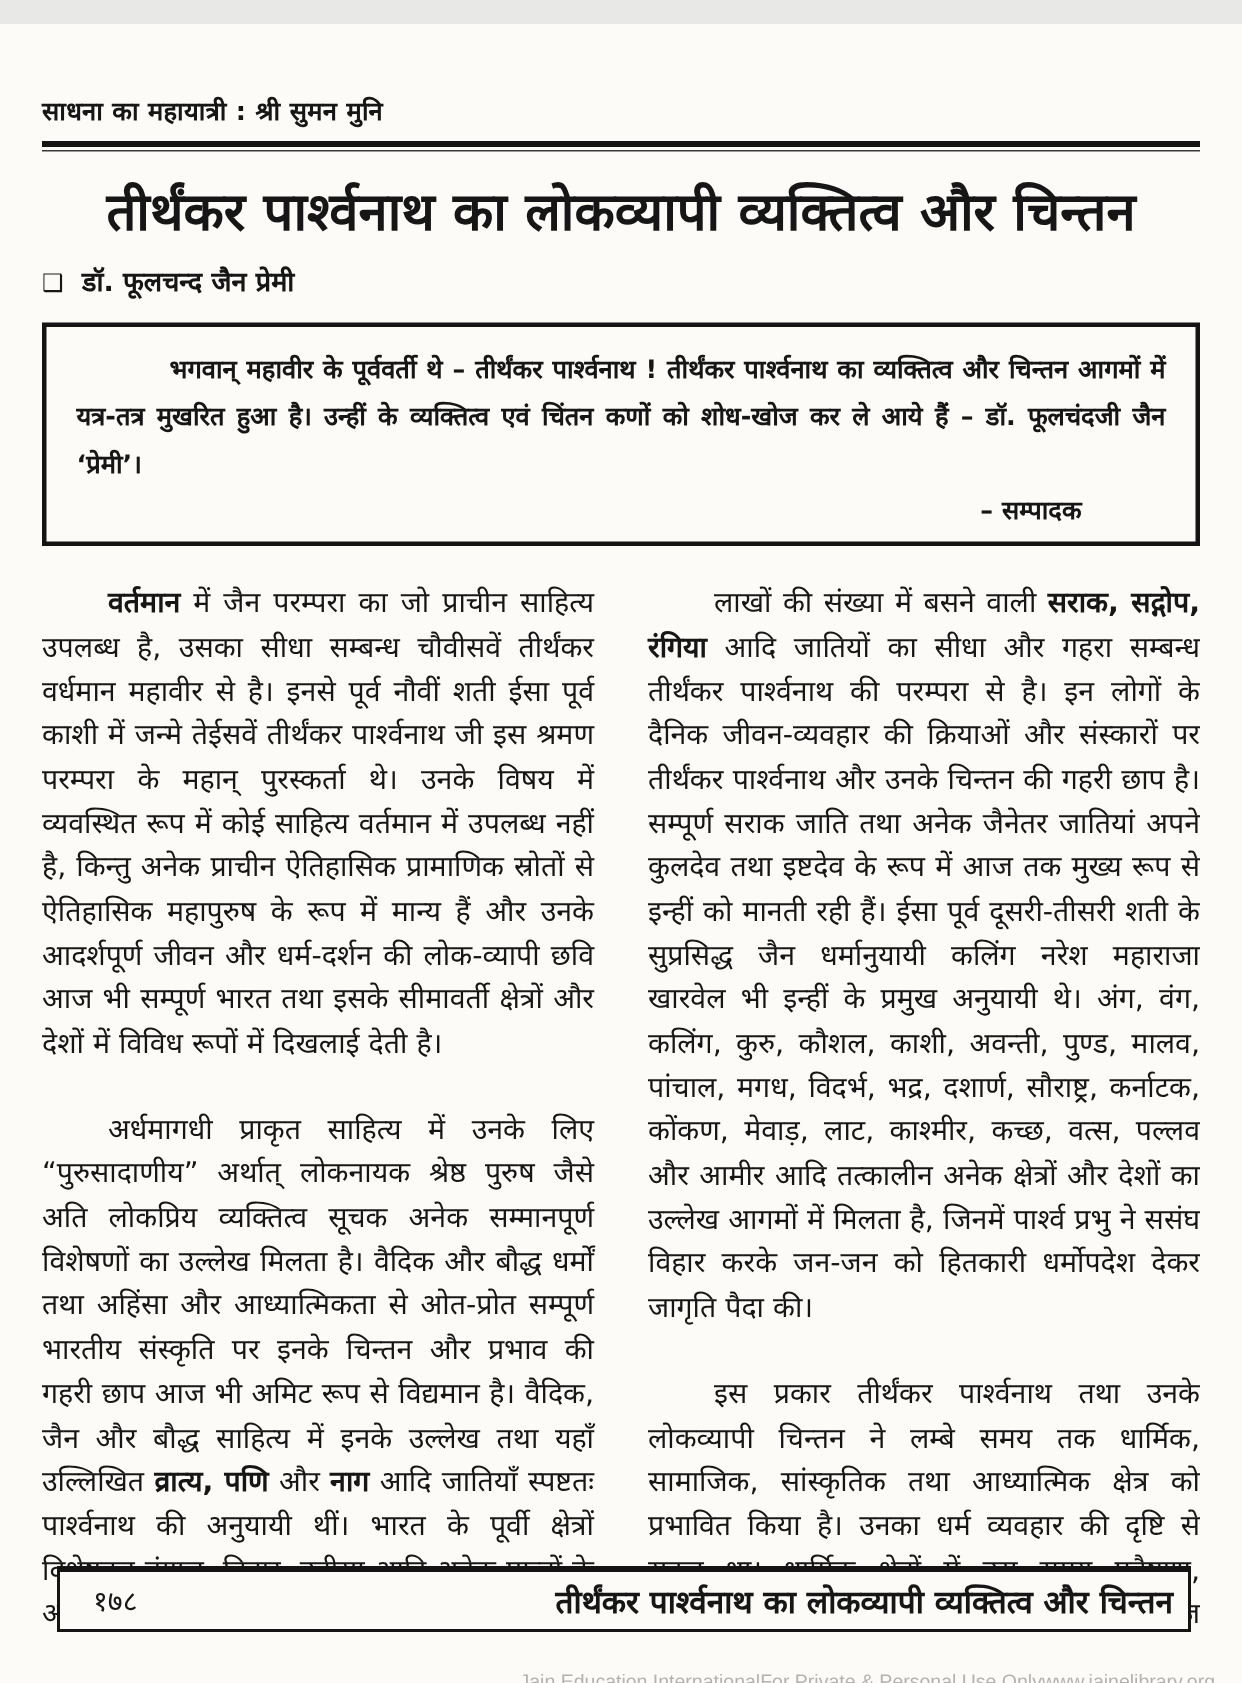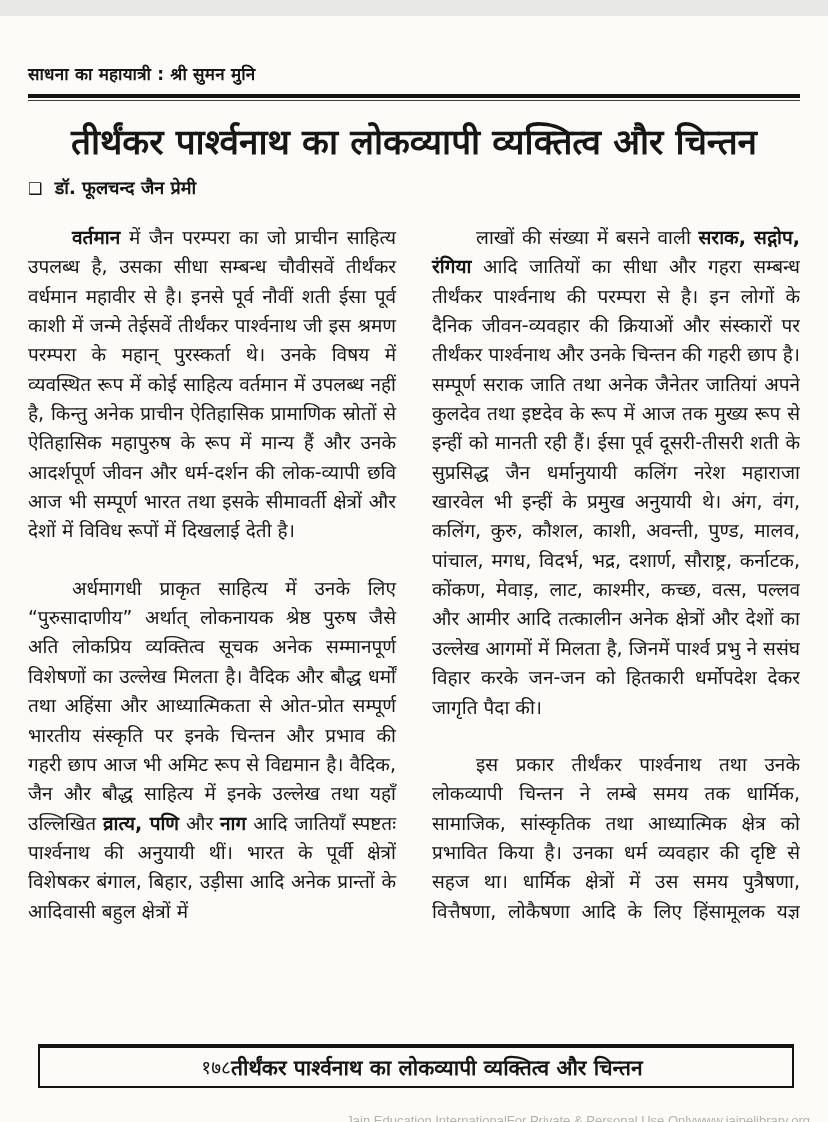--- a/index.html
+++ b/index.html
@@ -73,21 +73,21 @@
   .para:last-child{margin-bottom:0;}
   .bold{font-weight:700;}
   .footer-bar{
     position:absolute;
     left:38px;right:34px;bottom:50px;
     height:44px;
     border:2px solid #141414;
     border-top-width:4px;
     display:flex;
     align-items:center;
-    justify-content:center;
+    justify-content:space-between;
     padding:0 10px 0 22px;
     box-sizing:border-box;
     background:#fcfbf8;
   }
   .footer-page-num{font-size:19px;}
   .footer-title{font-size:21px;font-weight:700;}
   .scan-credits{
     position:absolute;
     left:18px;right:18px;bottom:10px;
     display:flex;
@@ -110,20 +110,24 @@
     <div class="thin"></div>
   </div>
 
   <h1 class="article-title">तीर्थंकर पार्श्वनाथ का लोकव्यापी व्यक्तित्व और चिन्तन</h1>
 
   <div class="byline">
     <span class="sq">❑</span>
     <span>डॉ. फूलचन्द जैन प्रेमी</span>
   </div>
 
+  <div class="abstract-box">
+    <p class="abs-text">भगवान् महावीर के पूर्ववर्ती थे – तीर्थंकर पार्श्वनाथ ! तीर्थंकर पार्श्वनाथ का व्यक्तित्व और चिन्तन आगमों में यत्र-तत्र मुखरित हुआ है। उन्हीं के व्यक्तित्व एवं चिंतन कणों को शोध-खोज कर ले आये हैं  –  डॉ. फूलचंदजी जैन ‘प्रेमी’।</p>
+    <p class="abs-sign">–  सम्पादक</p>
+  </div>
 
   <div class="columns">
     <div class="col">
         <p class="para"><span class="bold">वर्तमान</span><span> में जैन परम्परा का जो प्राचीन साहित्य उपलब्ध है, उसका सीधा सम्बन्ध चौवीसवें तीर्थंकर वर्धमान महावीर से है। इनसे पूर्व नौवीं शती ईसा पूर्व काशी में जन्मे तेईसवें तीर्थंकर पार्श्वनाथ जी इस श्रमण परम्परा के महान् पुरस्कर्ता थे। उनके विषय में व्यवस्थित रूप में कोई साहित्य वर्तमान में उपलब्ध नहीं है, किन्तु अनेक प्राचीन ऐतिहासिक प्रामाणिक स्रोतों से ऐतिहासिक महापुरुष के रूप में मान्य हैं और उनके आदर्शपूर्ण जीवन और धर्म-दर्शन की लोक-व्यापी छवि आज भी सम्पूर्ण भारत तथा इसके सीमावर्ती क्षेत्रों और देशों में विविध रूपों में दिखलाई देती है।</span></p>
         <p class="para"><span>अर्धमागधी प्राकृत साहित्य में उनके लिए “पुरुसादाणीय” अर्थात् लोकनायक श्रेष्ठ पुरुष जैसे अति लोकप्रिय व्यक्तित्व सूचक अनेक सम्मानपूर्ण विशेषणों का उल्लेख मिलता है। वैदिक और बौद्ध धर्मों तथा अहिंसा और आध्यात्मिकता से ओत-प्रोत सम्पूर्ण भारतीय संस्कृति पर इनके चिन्तन और प्रभाव की गहरी छाप आज भी अमिट रूप से विद्यमान है। वैदिक, जैन और बौद्ध साहित्य में इनके उल्लेख तथा यहाँ उल्लिखित </span><span class="bold">व्रात्य, पणि</span><span> और </span><span class="bold">नाग</span><span> आदि जातियाँ स्पष्टतः पार्श्वनाथ की अनुयायी थीं। भारत के पूर्वी क्षेत्रों विशेषकर बंगाल, बिहार, उड़ीसा आदि अनेक प्रान्तों के आदिवासी बहुल क्षेत्रों में</span></p>
       </div>
     <div class="col">
         <p class="para"><span>लाखों की संख्या में बसने वाली </span><span class="bold">सराक, सद्गोप, रंगिया</span><span> आदि जातियों का सीधा और गहरा सम्बन्ध तीर्थंकर पार्श्वनाथ की परम्परा से है। इन लोगों के दैनिक जीवन-व्यवहार की क्रियाओं और संस्कारों पर तीर्थंकर पार्श्वनाथ और उनके चिन्तन की गहरी छाप है। सम्पूर्ण सराक जाति तथा अनेक जैनेतर जातियां अपने कुलदेव तथा इष्टदेव के रूप में आज तक मुख्य रूप से इन्हीं को मानती रही हैं। ईसा पूर्व दूसरी-तीसरी शती के सुप्रसिद्ध जैन धर्मानुयायी कलिंग नरेश महाराजा खारवेल भी इन्हीं के प्रमुख अनुयायी थे। अंग, वंग, कलिंग, कुरु, कौशल, काशी, अवन्ती, पुण्ड, मालव, पांचाल, मगध, विदर्भ, भद्र, दशार्ण, सौराष्ट्र, कर्नाटक, कोंकण, मेवाड़, लाट, काश्मीर, कच्छ, वत्स, पल्लव और आमीर आदि तत्कालीन अनेक क्षेत्रों और देशों का उल्लेख आगमों में मिलता है, जिनमें पार्श्व प्रभु ने ससंघ विहार करके जन-जन को हितकारी धर्मोपदेश देकर जागृति पैदा की।</span></p>
         <p class="para"><span>इस प्रकार तीर्थंकर पार्श्वनाथ तथा उनके लोकव्यापी चिन्तन ने लम्बे समय तक धार्मिक, सामाजिक, सांस्कृतिक तथा आध्यात्मिक क्षेत्र को प्रभावित किया है। उनका धर्म व्यवहार की दृष्टि से सहज था। धार्मिक क्षेत्रों में उस समय पुत्रैषणा, वित्तैषणा, लोकैषणा आदि के लिए हिंसामूलक यज्ञ तथा अज्ञानमूलक तप का बड़ा प्रभाव था, किन्तु</span></p>
       </div>

